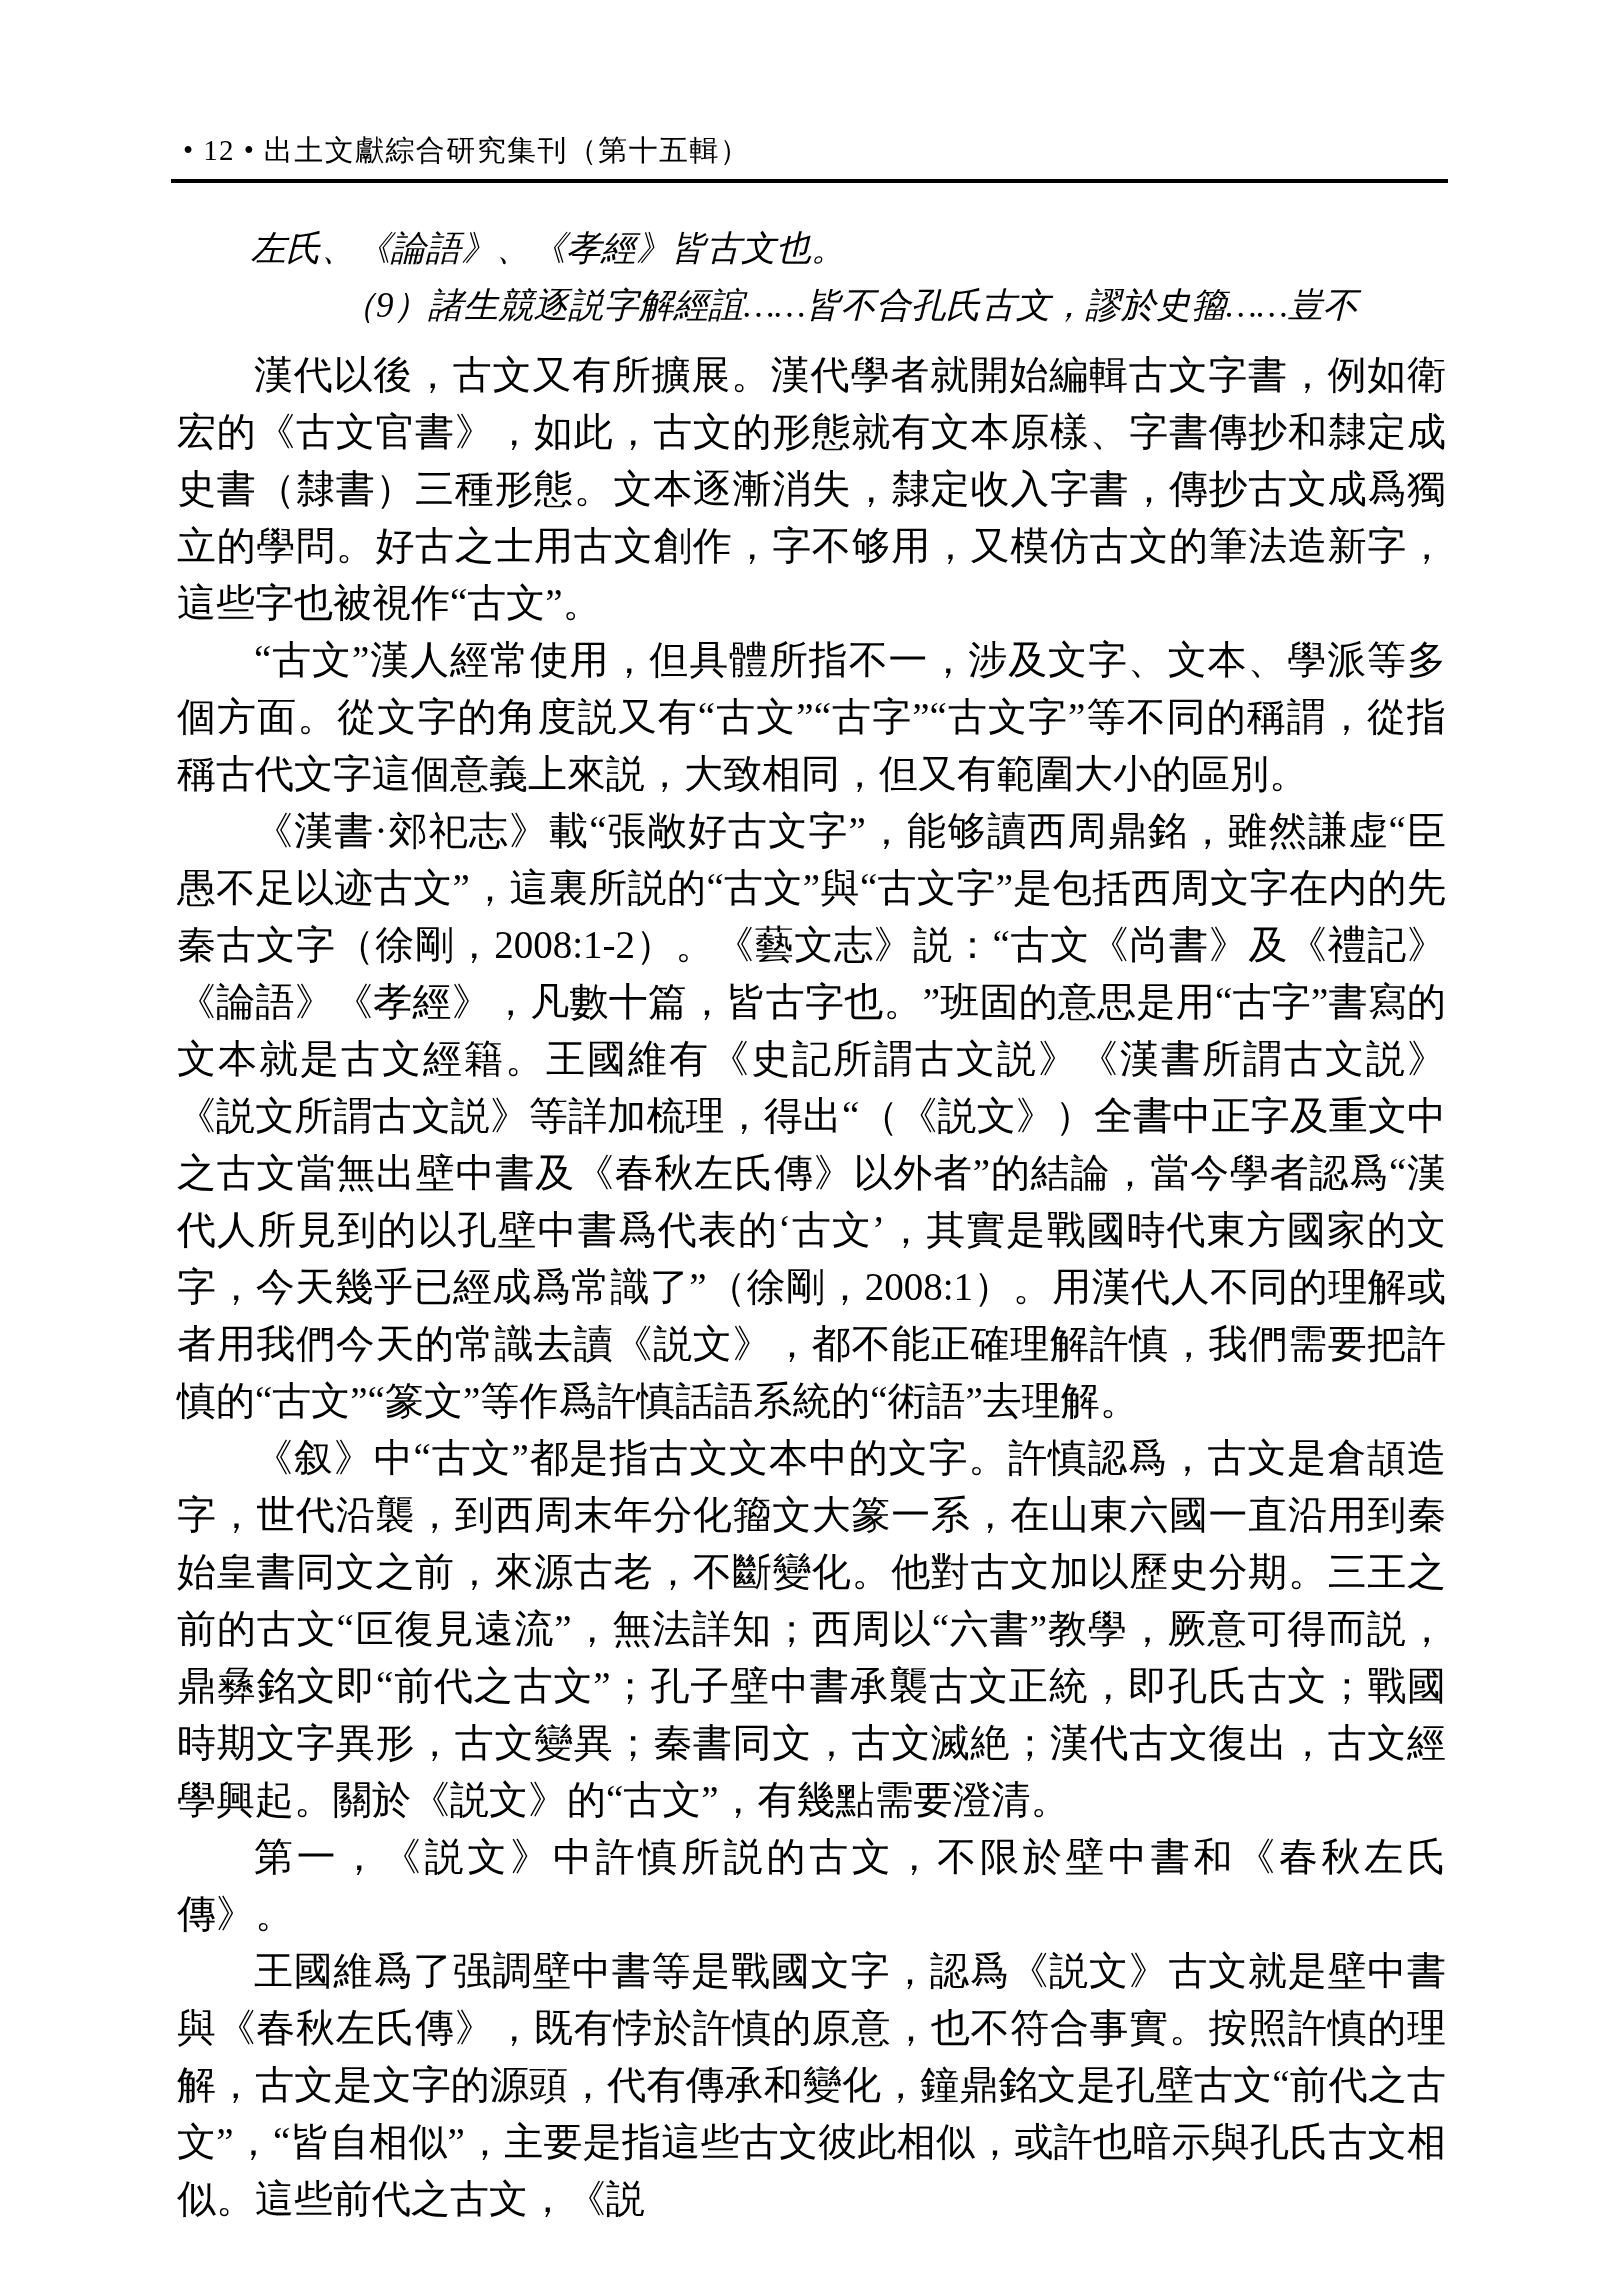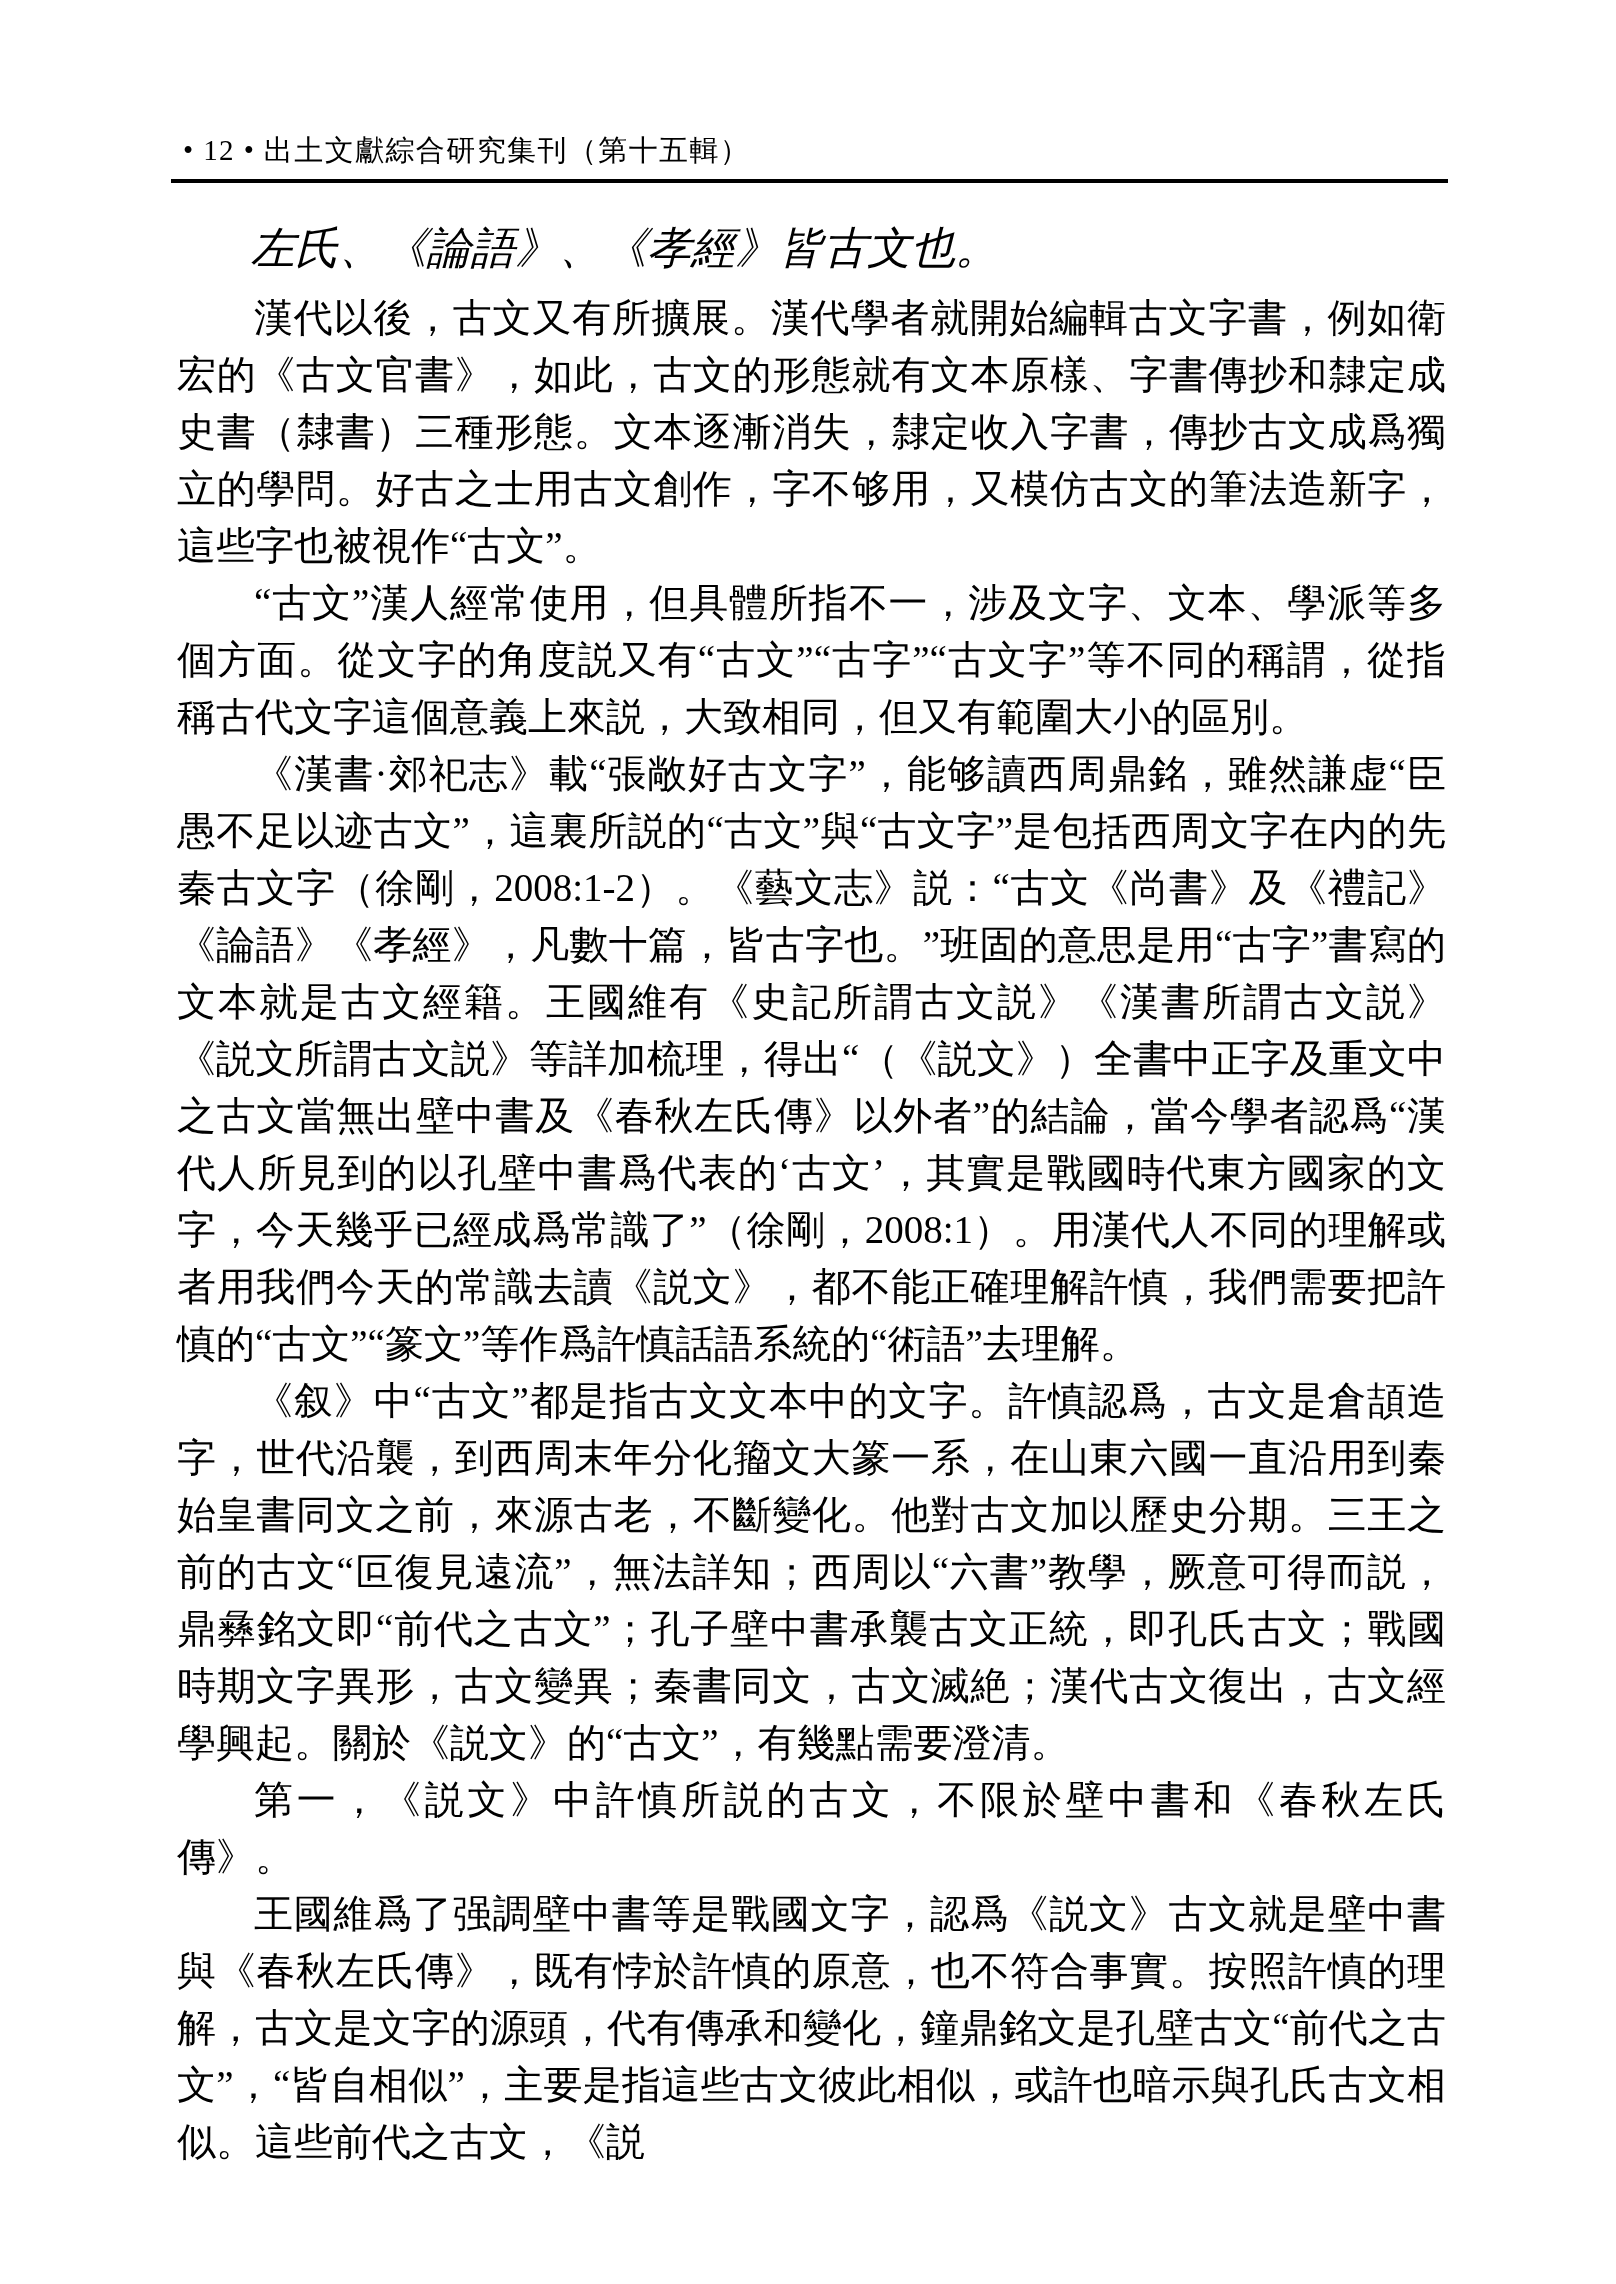--- a/index.html
+++ b/index.html
@@ -40,21 +40,21 @@
   }
   
   .content {
     position: absolute;
     left: 177px;
     top: 220px;
     width: 1269px;
   }
   
   .quote-block {
-    font-size: 44px;
+    font-size: 35px;
     line-height: 57px;
     font-style: italic;
   }
   .quote-line {
     white-space: nowrap;
   }
   .q-base { padding-left: 74px; }
   .q-num  { padding-left: 164px; }
   
   .body-text {
@@ -75,20 +75,21 @@
 <div class="page">
 
   <div class="running-head">• 12 • 出土文獻綜合研究集刊（第十五輯）</div>
 
   <div class="head-rule"></div>
 
   <div class="content">
 
     <div class="quote-block">
       <div class="quote-line q-base">左氏、《論語》、《孝經》皆古文也。</div>
+      <div class="quote-line q-num">（9）諸生競逐説字解經誼……皆不合孔氏古文，謬於史籀……豈不</div>
     </div>
 
     <div class="body-text">
       <p>漢代以後，古文又有所擴展。漢代學者就開始編輯古文字書，例如衛宏的《古文官書》，如此，古文的形態就有文本原樣、字書傳抄和隸定成史書（隸書）三種形態。文本逐漸消失，隸定收入字書，傳抄古文成爲獨立的學問。好古之士用古文創作，字不够用，又模仿古文的筆法造新字，這些字也被視作“古文”。</p>
       <p>“古文”漢人經常使用，但具體所指不一，涉及文字、文本、學派等多個方面。從文字的角度説又有“古文”“古字”“古文字”等不同的稱謂，從指稱古代文字這個意義上來説，大致相同，但又有範圍大小的區別。</p>
       <p>《漢書·郊祀志》載“張敞好古文字”，能够讀西周鼎銘，雖然謙虚“臣愚不足以迹古文”，這裏所説的“古文”與“古文字”是包括西周文字在内的先秦古文字（徐剛，2008:1-2）。《藝文志》説：“古文《尚書》及《禮記》《論語》《孝經》，凡數十篇，皆古字也。”班固的意思是用“古字”書寫的文本就是古文經籍。王國維有《史記所謂古文説》《漢書所謂古文説》《説文所謂古文説》等詳加梳理，得出“（《説文》）全書中正字及重文中之古文當無出壁中書及《春秋左氏傳》以外者”的結論，當今學者認爲“漢代人所見到的以孔壁中書爲代表的‘古文’，其實是戰國時代東方國家的文字，今天幾乎已經成爲常識了”（徐剛，2008:1）。用漢代人不同的理解或者用我們今天的常識去讀《説文》，都不能正確理解許慎，我們需要把許慎的“古文”“篆文”等作爲許慎話語系統的“術語”去理解。</p>
       <p>《叙》中“古文”都是指古文文本中的文字。許慎認爲，古文是倉頡造字，世代沿襲，到西周末年分化籀文大篆一系，在山東六國一直沿用到秦始皇書同文之前，來源古老，不斷變化。他對古文加以歷史分期。三王之前的古文“叵復見遠流”，無法詳知；西周以“六書”教學，厥意可得而説，鼎彝銘文即“前代之古文”；孔子壁中書承襲古文正統，即孔氏古文；戰國時期文字異形，古文變異；秦書同文，古文滅絶；漢代古文復出，古文經學興起。關於《説文》的“古文”，有幾點需要澄清。</p>
       <p>第一，《説文》中許慎所説的古文，不限於壁中書和《春秋左氏傳》。</p>
       <p>王國維爲了强調壁中書等是戰國文字，認爲《説文》古文就是壁中書與《春秋左氏傳》，既有悖於許慎的原意，也不符合事實。按照許慎的理解，古文是文字的源頭，代有傳承和變化，鐘鼎銘文是孔壁古文“前代之古文”，“皆自相似”，主要是指這些古文彼此相似，或許也暗示與孔氏古文相似。這些前代之古文，《説</p>
     </div>

